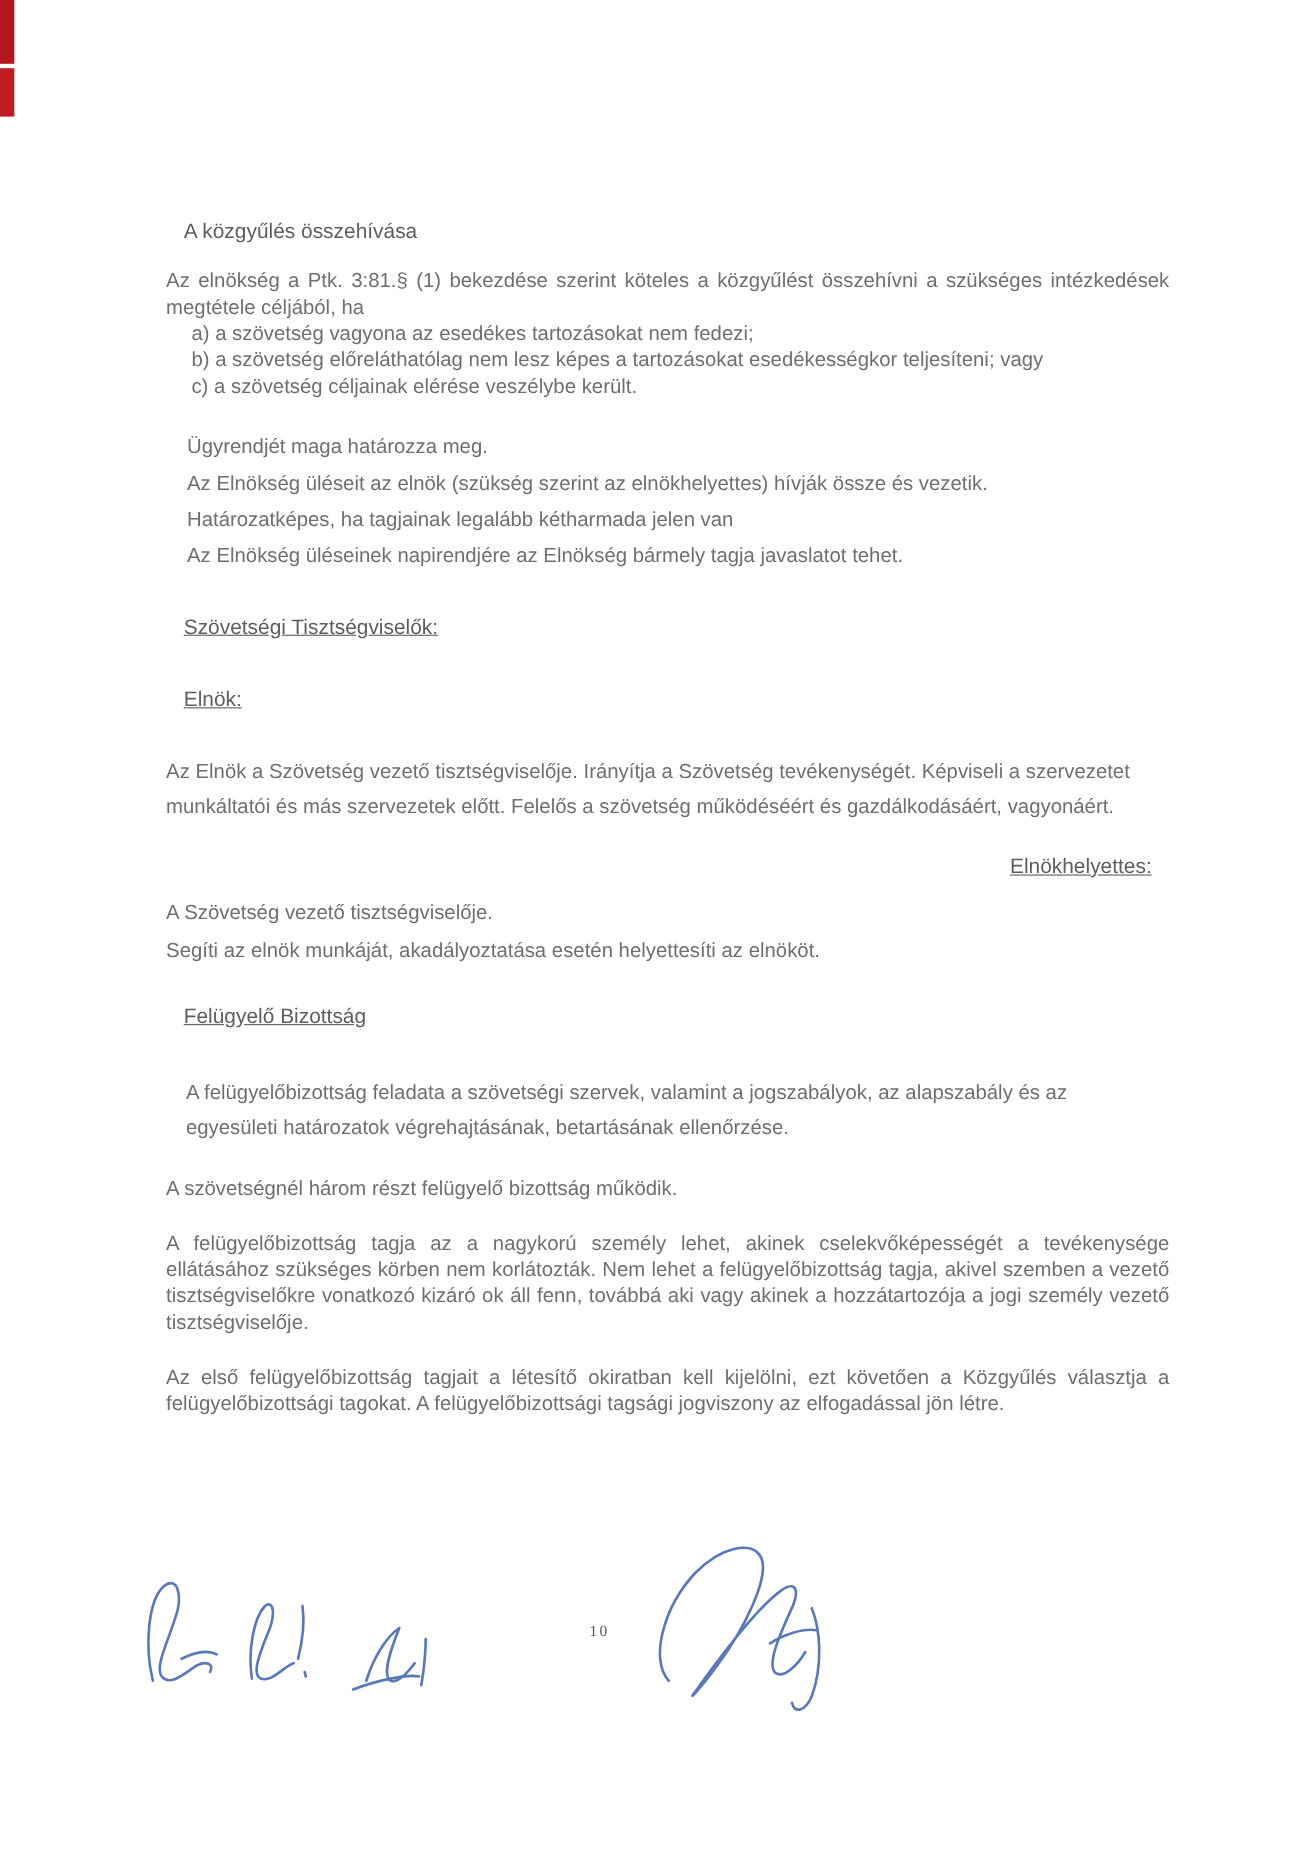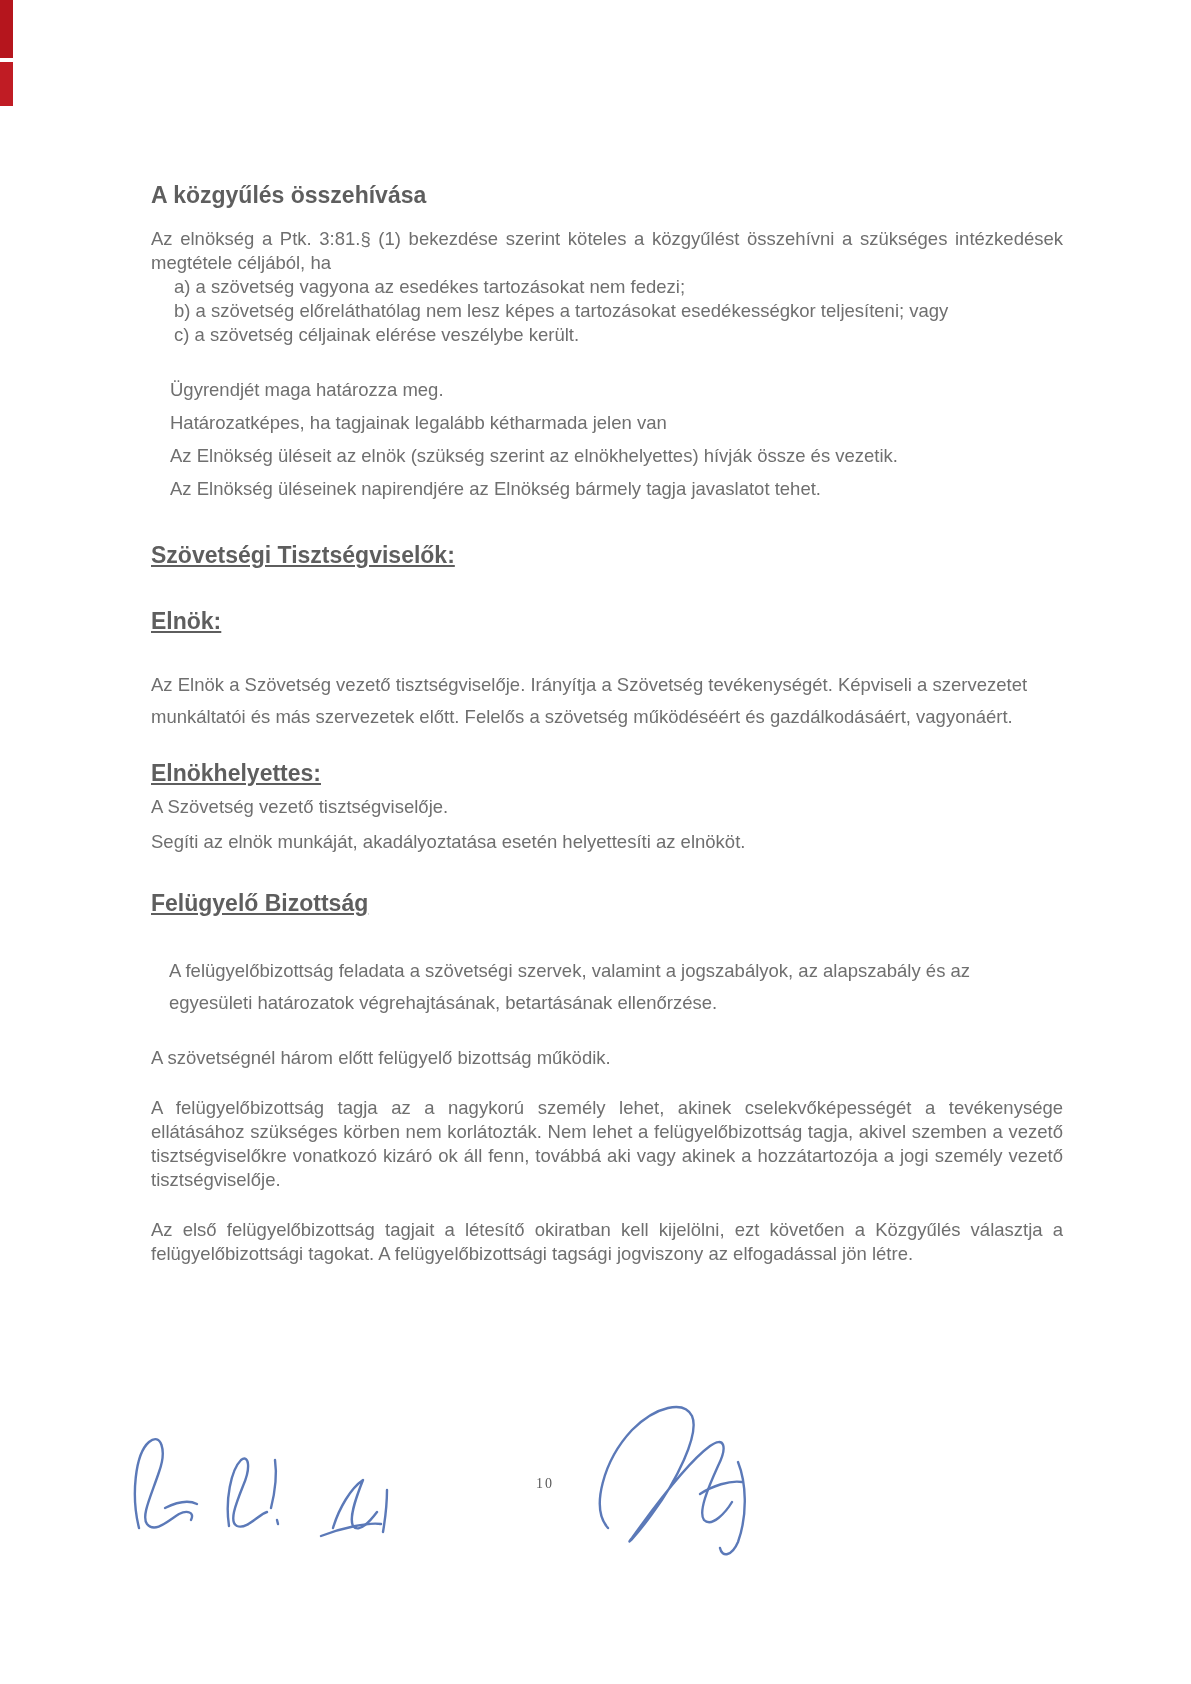--- a/index.html
+++ b/index.html
@@ -17,34 +17,34 @@
   }
   .red-artifact2{
     position:absolute;left:0;top:62px;width:13px;height:44px;
     background:#c01c24;
   }
   .content{
     position:absolute;left:151px;top:183px;width:912px;
     font-size:18.5px;line-height:24px;
   }
   .h-bold{
-    font-weight:bold;color:#5e5e5e;font-size:23px;margin:0;
+    font-weight:normal;color:#5e5e5e;font-size:19px;margin:16px;
   }
   .h-underline{text-decoration:underline;}
   .para{margin:0;}
   .justify{text-align:justify;}
   .p1{margin-top:20px;}
   .abc-list{margin:0;padding-left:23px;list-style:none;}
   .abc-list li{margin:0;}
   .spaced-block{margin-top:31px;padding-left:19px;}
   .spaced-block .sline{display:block;margin-bottom:9px;}
   .h2{margin-top:42px;}
   .h3{margin-top:42px;}
   .elnok-para{margin-top:36px;line-height:32px;}
-  .h4{margin-top:28px;}
+  .h4{margin-top:28px;text-align:right;}
   .eh-line1{margin-top:10px;}
   .eh-line2{margin-top:11px;}
   .h5{margin-top:37px;}
   .fb1{margin-top:40px;line-height:32px;padding-left:18px;padding-right:30px;}
   .fb2{margin-top:27px;}
   .fb3{margin-top:26px;}
   .fb4{margin-top:26px;}
   .fb5{margin-top:26px;}
   .sig-row{
     position:absolute;left:0;top:1398px;width:1191px;height:170px;
@@ -74,41 +74,41 @@
 
     <ul class="abc-list">
       <li>a) a szövetség vagyona az esedékes tartozásokat nem fedezi;</li>
       <li>b) a szövetség előreláthatólag nem lesz képes a tartozásokat esedékességkor teljesíteni; vagy</li>
       <li>c) a szövetség céljainak elérése veszélybe került.</li>
     </ul>
 
 
     <div class="spaced-block">
       <span class="sline">Ügyrendjét maga határozza meg.</span>
+      <span class="sline">Az Elnökség üléseit az elnök  (szükség szerint az elnökhelyettes) hívják össze és vezetik.</span>
       <span class="sline">Határozatképes, ha tagjainak legalább kétharmada jelen van</span>
-      <span class="sline">Az Elnökség üléseit az elnök  (szükség szerint az elnökhelyettes) hívják össze és vezetik.</span>
       <span class="sline">Az Elnökség üléseinek napirendjére az Elnökség bármely tagja javaslatot tehet.</span>
     </div>
 
     <p class="h-bold h-underline h2">Szövetségi Tisztségviselők:</p>
 
     <p class="h-bold h-underline h3">Elnök:</p>
 
     <p class="para elnok-para">Az Elnök a Szövetség vezető tisztségviselője. Irányítja a Szövetség tevékenységét. Képviseli a szervezetet munkáltatói és más szervezetek előtt. Felelős a szövetség működéséért és gazdálkodásáért, vagyonáért.</p>
 
     <p class="h-bold h-underline h4"> Elnökhelyettes:</p>
 
     <p class="para eh-line1">A Szövetség vezető tisztségviselője.</p>
     <p class="para eh-line2">Segíti az elnök munkáját, akadályoztatása esetén helyettesíti az elnököt.</p>
 
     <p class="h-bold h-underline h5">Felügyelő Bizottság</p>
 
     <p class="para fb1">A felügyelőbizottság feladata a szövetségi szervek, valamint a jogszabályok, az alapszabály és az egyesületi határozatok végrehajtásának, betartásának ellenőrzése.</p>
 
-    <p class="para fb2">A szövetségnél három előtt felügyelő bizottság működik.</p>
+    <p class="para fb2">A szövetségnél három részt felügyelő bizottság működik.</p>
 
     <p class="para justify fb3">A felügyelőbizottság tagja az a nagykorú személy lehet, akinek cselekvőképességét a tevékenysége ellátásához szükséges körben nem korlátozták. Nem lehet a felügyelőbizottság tagja, akivel szemben a vezető tisztségviselőkre vonatkozó kizáró ok áll fenn, továbbá aki vagy akinek a hozzátartozója a jogi személy vezető tisztségviselője.</p>
 
 
     <p class="para justify fb5">Az első felügyelőbizottság tagjait a létesítő okiratban kell kijelölni, ezt követően a Közgyűlés választja a felügyelőbizottsági tagokat. A felügyelőbizottsági tagsági jogviszony az elfogadással jön létre.</p>
 
   </div>
 
   <div class="sig-row">
 

